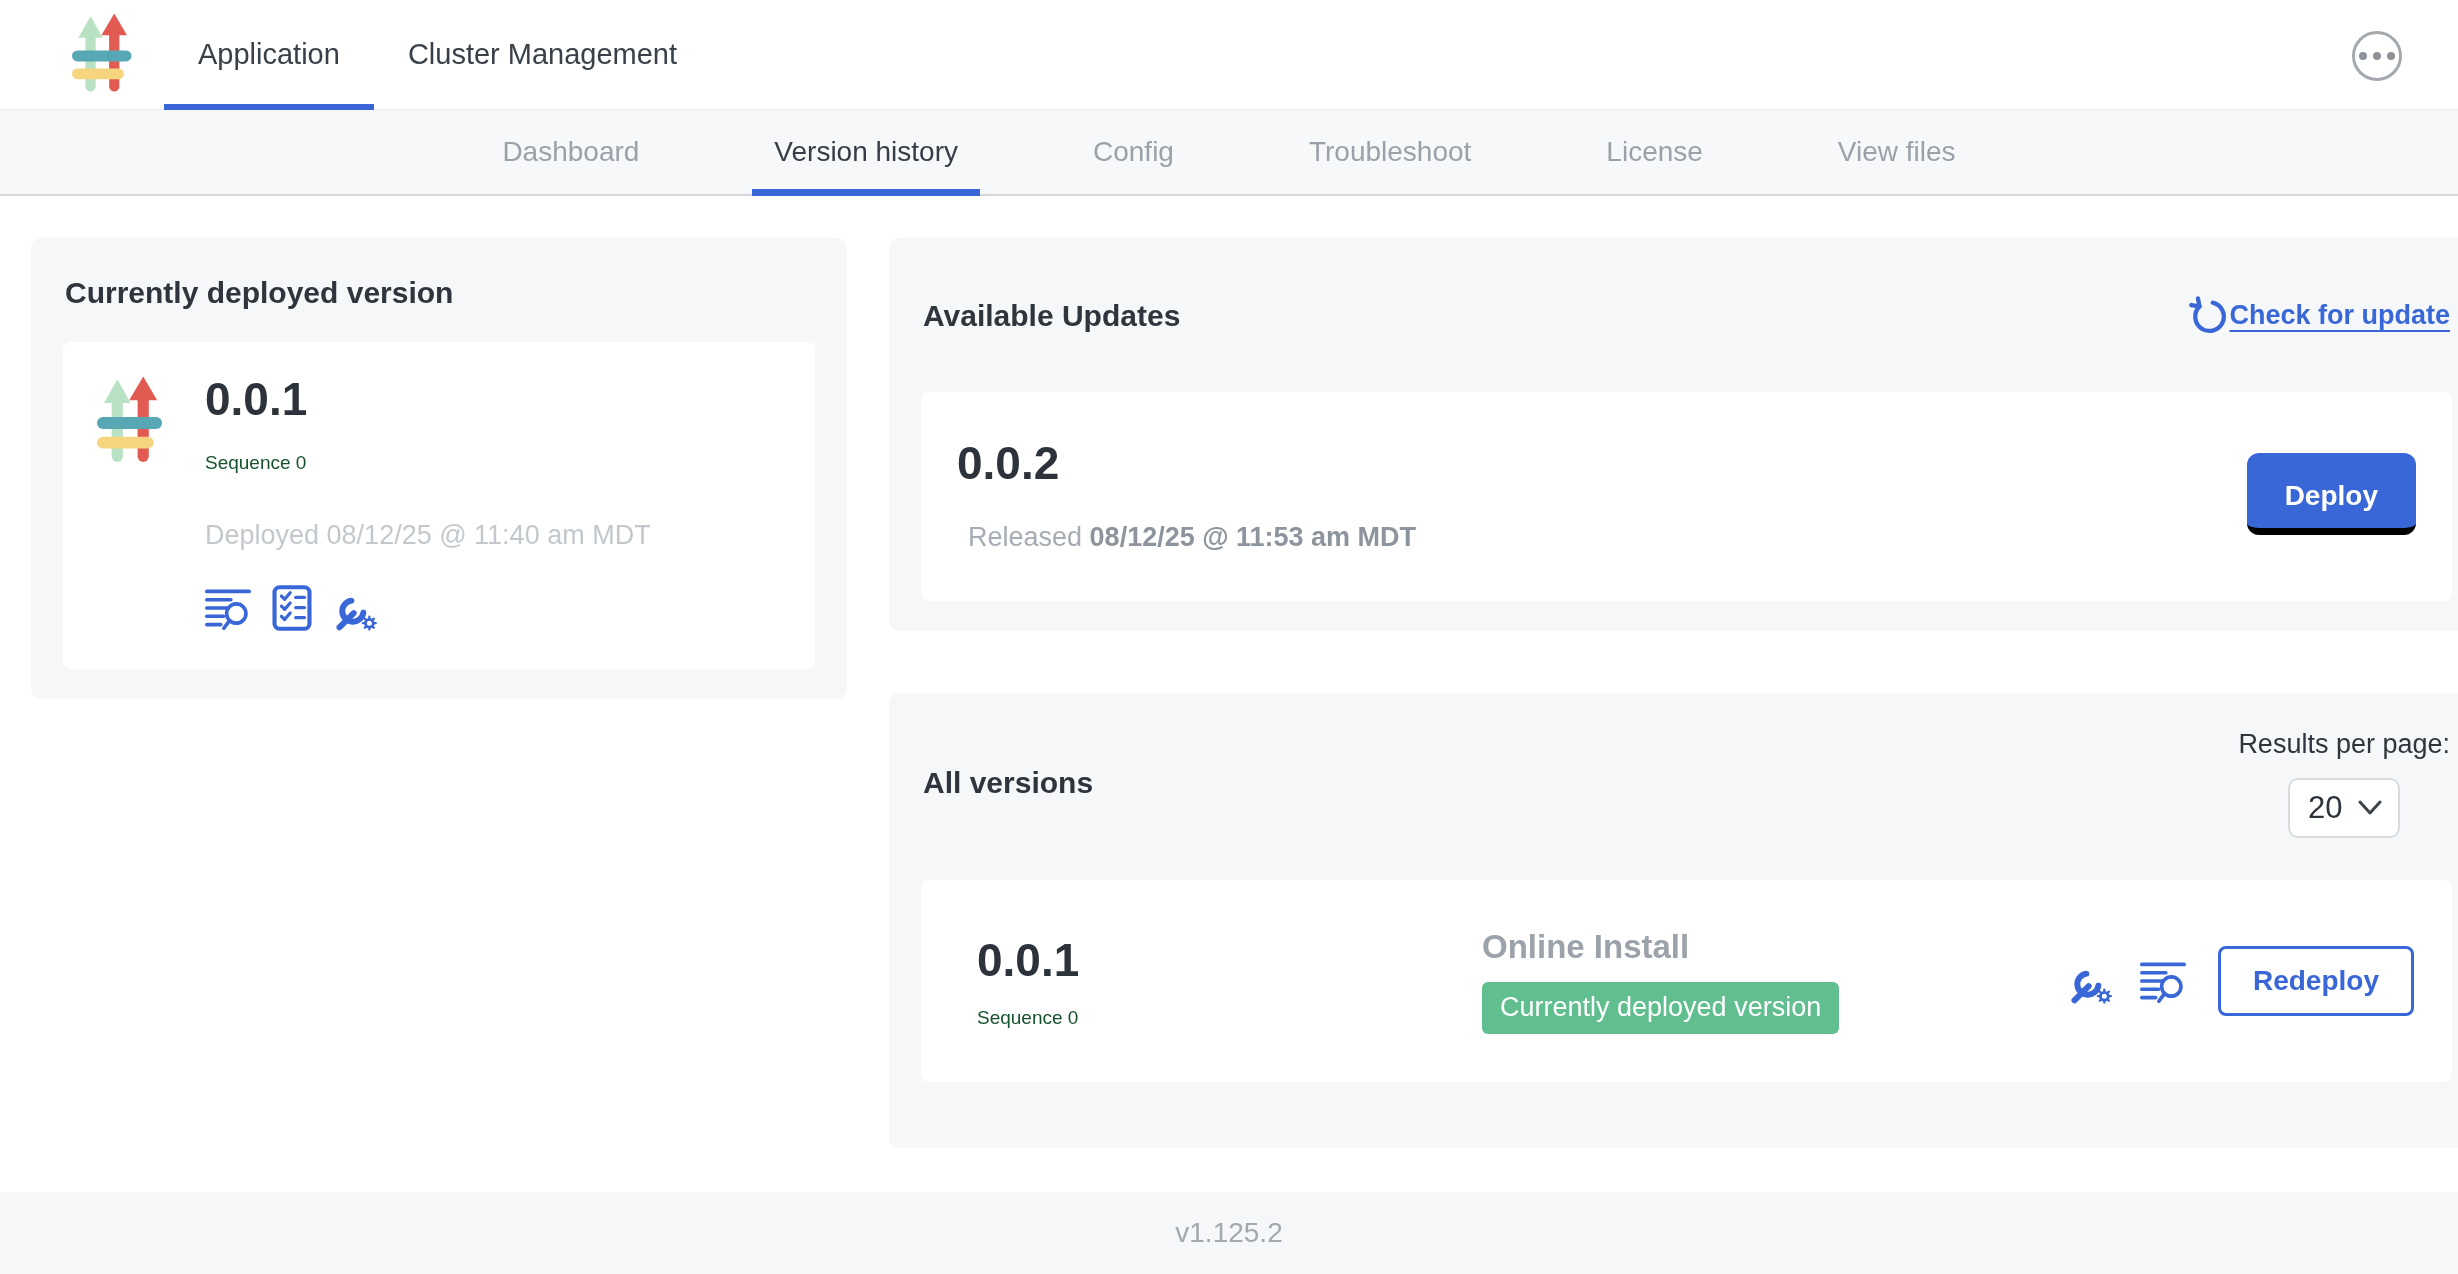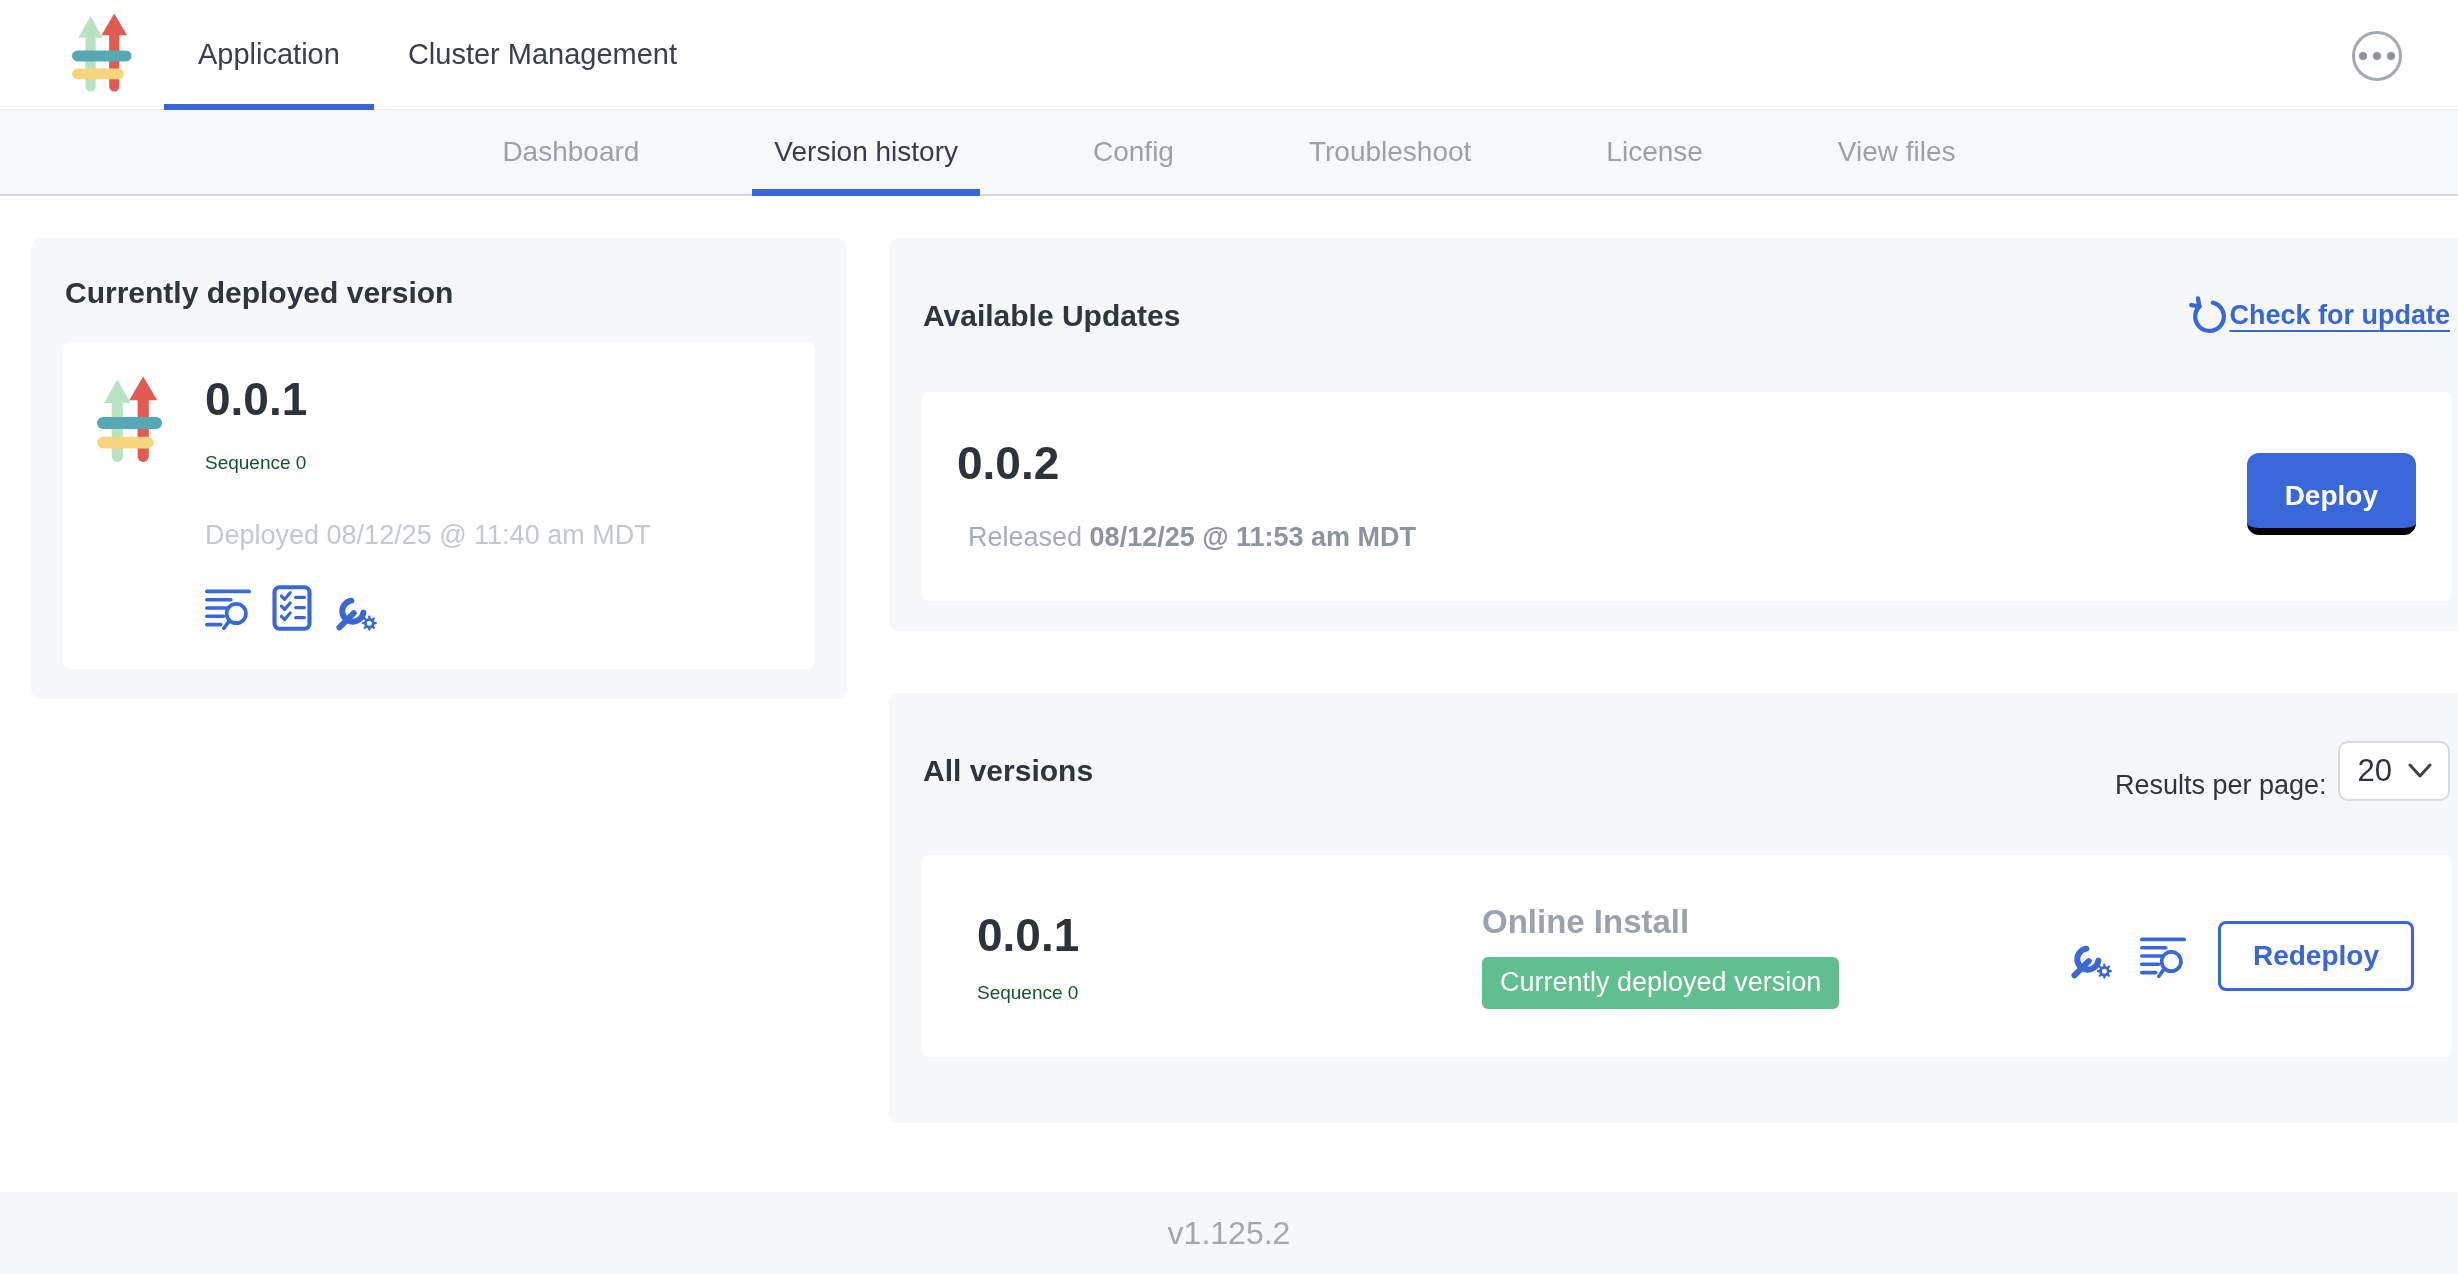--- a/index.html
+++ b/index.html
@@ -59,21 +59,21 @@
 
   .updates-card { margin-bottom:62px; }
   .update-row { margin-top:34px; background:#fff; border-radius:8px; padding:44px 36px 48px;
                 display:flex; justify-content:space-between; align-items:center; }
   .released-line { font-size:27px; color:#a6acb4; margin-top:32px;margin-left:11px; }
   .released-line .date-strong { color:#8d949d; font-weight:700; }
   .deploy-btn { background:#3a67d7; border:none; border-bottom:7px solid #000000; color:#fff;
                 font-size:28px; font-weight:700; font-family:inherit; padding:27px 38px 16px;
                 border-radius:12px; cursor:pointer; }
 
-  .rpp { display:flex; align-items:flex-end; gap:11px; }
+  .rpp { display:flex; align-items:center; gap:18px;flex-direction:column; }
   .rpp-label { font-size:27px; color:#2f353c; }
   .rpp-select { display:flex; align-items:center; gap:16px; background:#fff;
                 border:2px solid #d7dade; border-radius:10px; padding:10px 16px 10px 18px;
                 font-size:31px; color:#2d333a; cursor:pointer; }
   .rpp-select svg { width:24px; height:16px; }
 
   .allversions-card { padding-bottom:66px; }
   .version-row { margin-top:42px; background:#fff; border-radius:8px;
                  padding:48px 38px 48px 56px; display:flex; align-items:center; }
   .vr-col1 { width:505px; flex-shrink:0; }
@@ -81,21 +81,21 @@
   .install-type { font-size:33px; font-weight:700; color:#9ba2aa; }
   .deployed-badge { display:inline-block; margin-top:16px; background:#61be8f; color:#fff;
                  font-size:27px; padding:10px 18px 11px; border-radius:6px; }
   .vr-actions { margin-left:auto; display:flex; align-items:center; gap:32px; }
   .row-icons { display:flex; align-items:center; gap:26px; }
   .redeploy-btn { background:#fff; border:3px solid #3a67d7; color:#3a67d7; font-size:28px;
                  font-weight:700; font-family:inherit; padding:16px 32px; border-radius:8px;
                  cursor:pointer; }
 
   footer { height:82px; flex-shrink:0; background:#f5f7f9; display:flex; align-items:center;
-           justify-content:center; font-size:32px; color:#a2a8ae;text-align:right; }
+           justify-content:center; font-size:28px; color:#a2a8ae;text-align:right; }
 
   .blue-stroke { stroke:#3a67d7; fill:none; stroke-linecap:round; stroke-linejoin:round; }
 </style>
 </head>
 <body>
 
 <svg width="0" height="0" style="position:absolute">
   <defs>
     <symbol id="app-logo" viewBox="0 0 100 130">
       <rect x="21" y="32" width="16" height="90" rx="8" fill="#b9e2c4"></rect>

